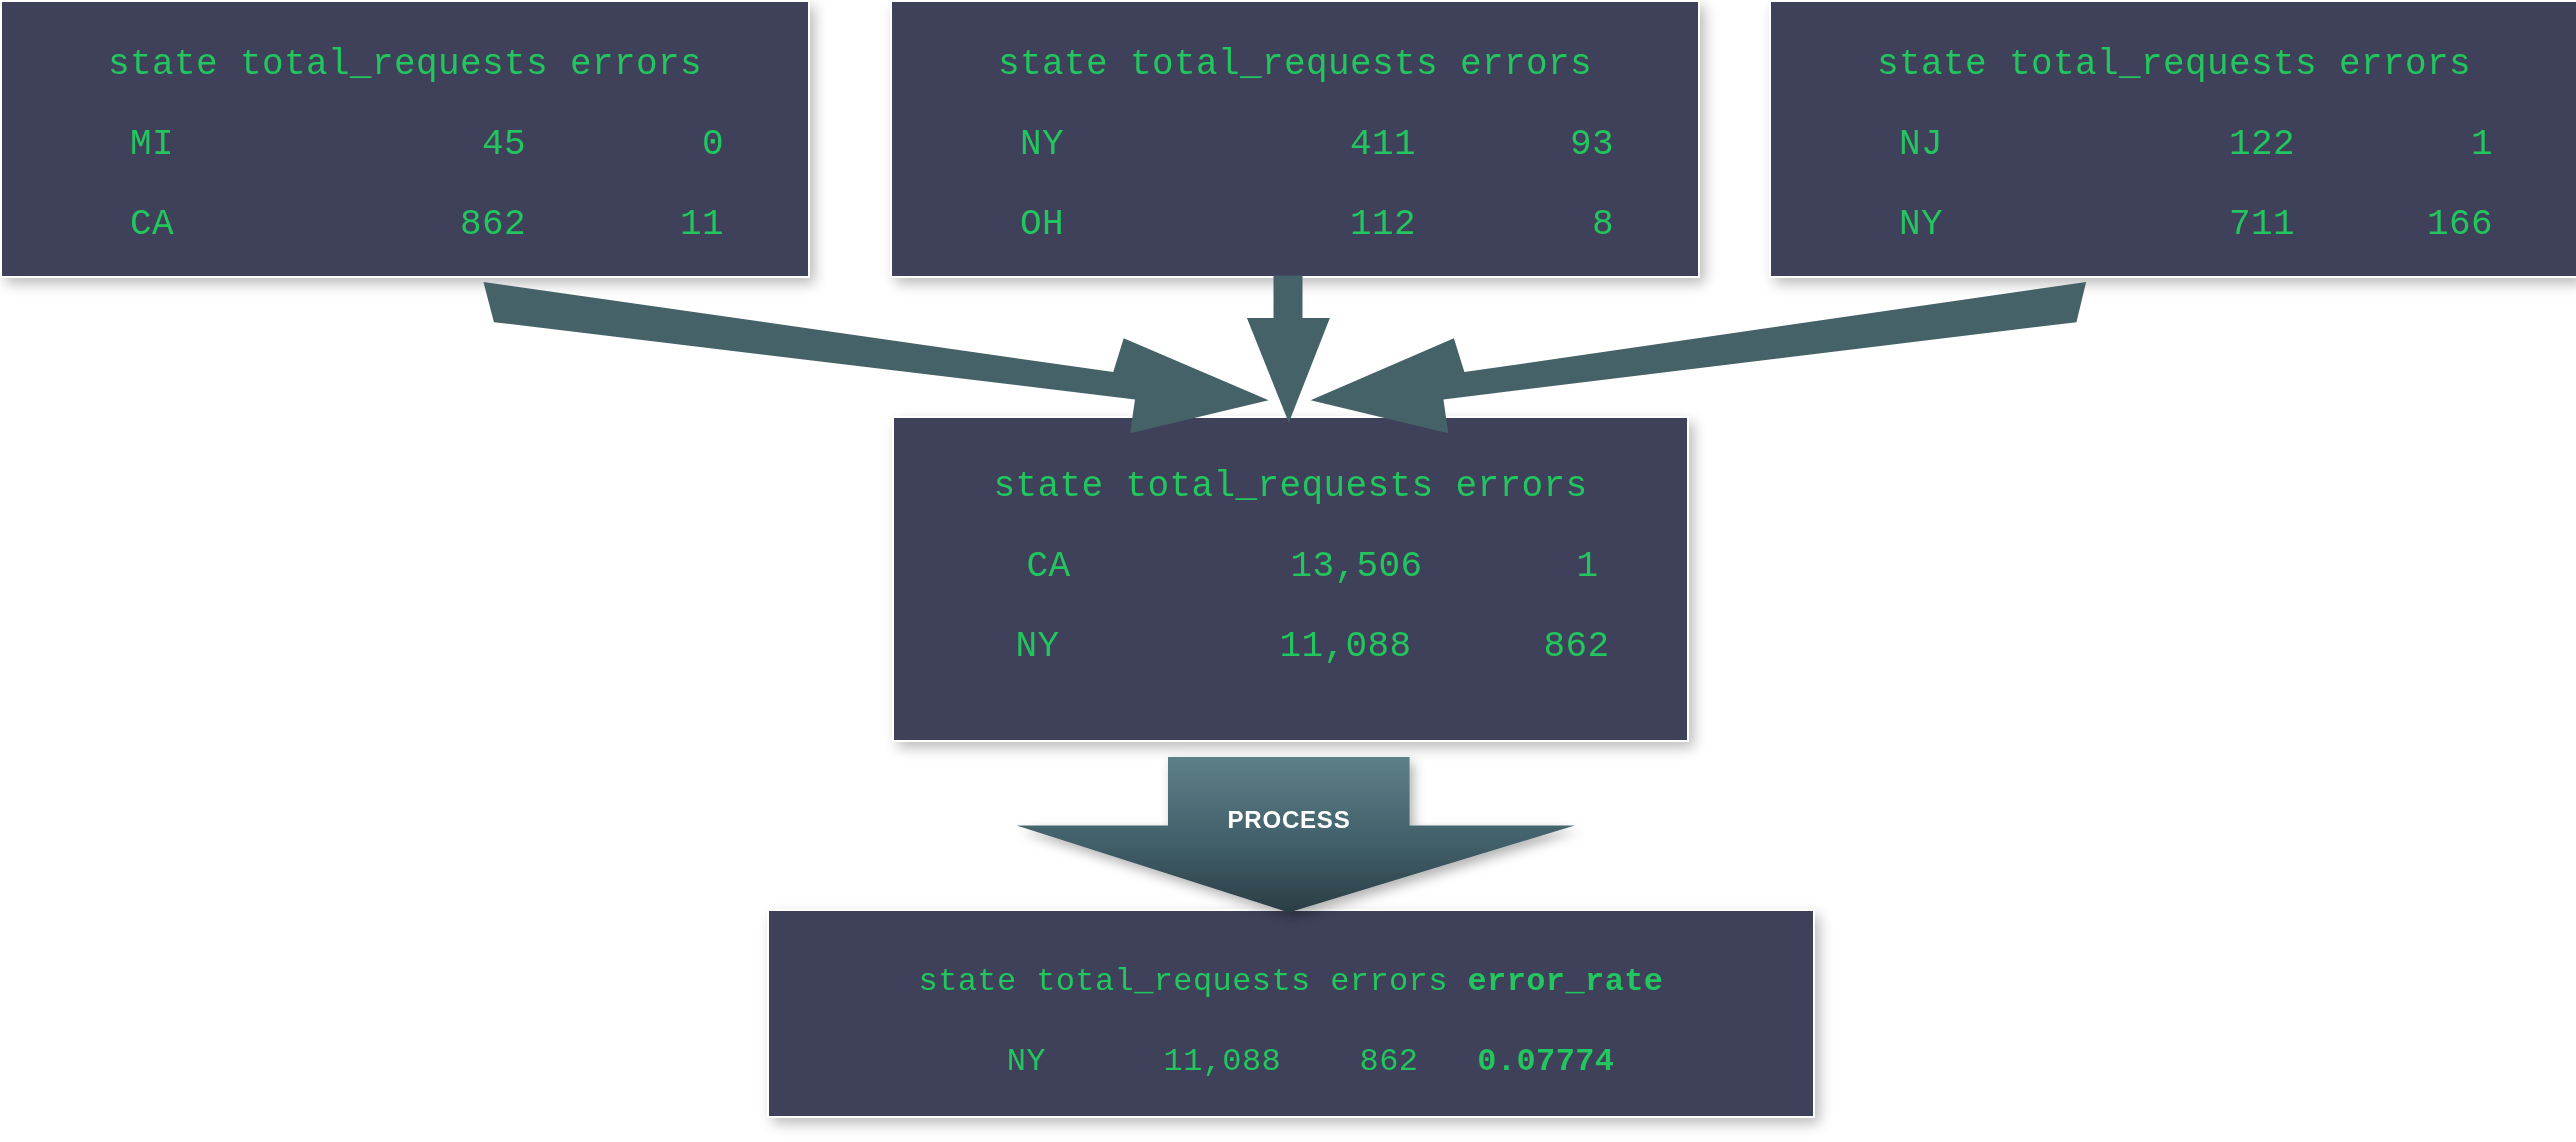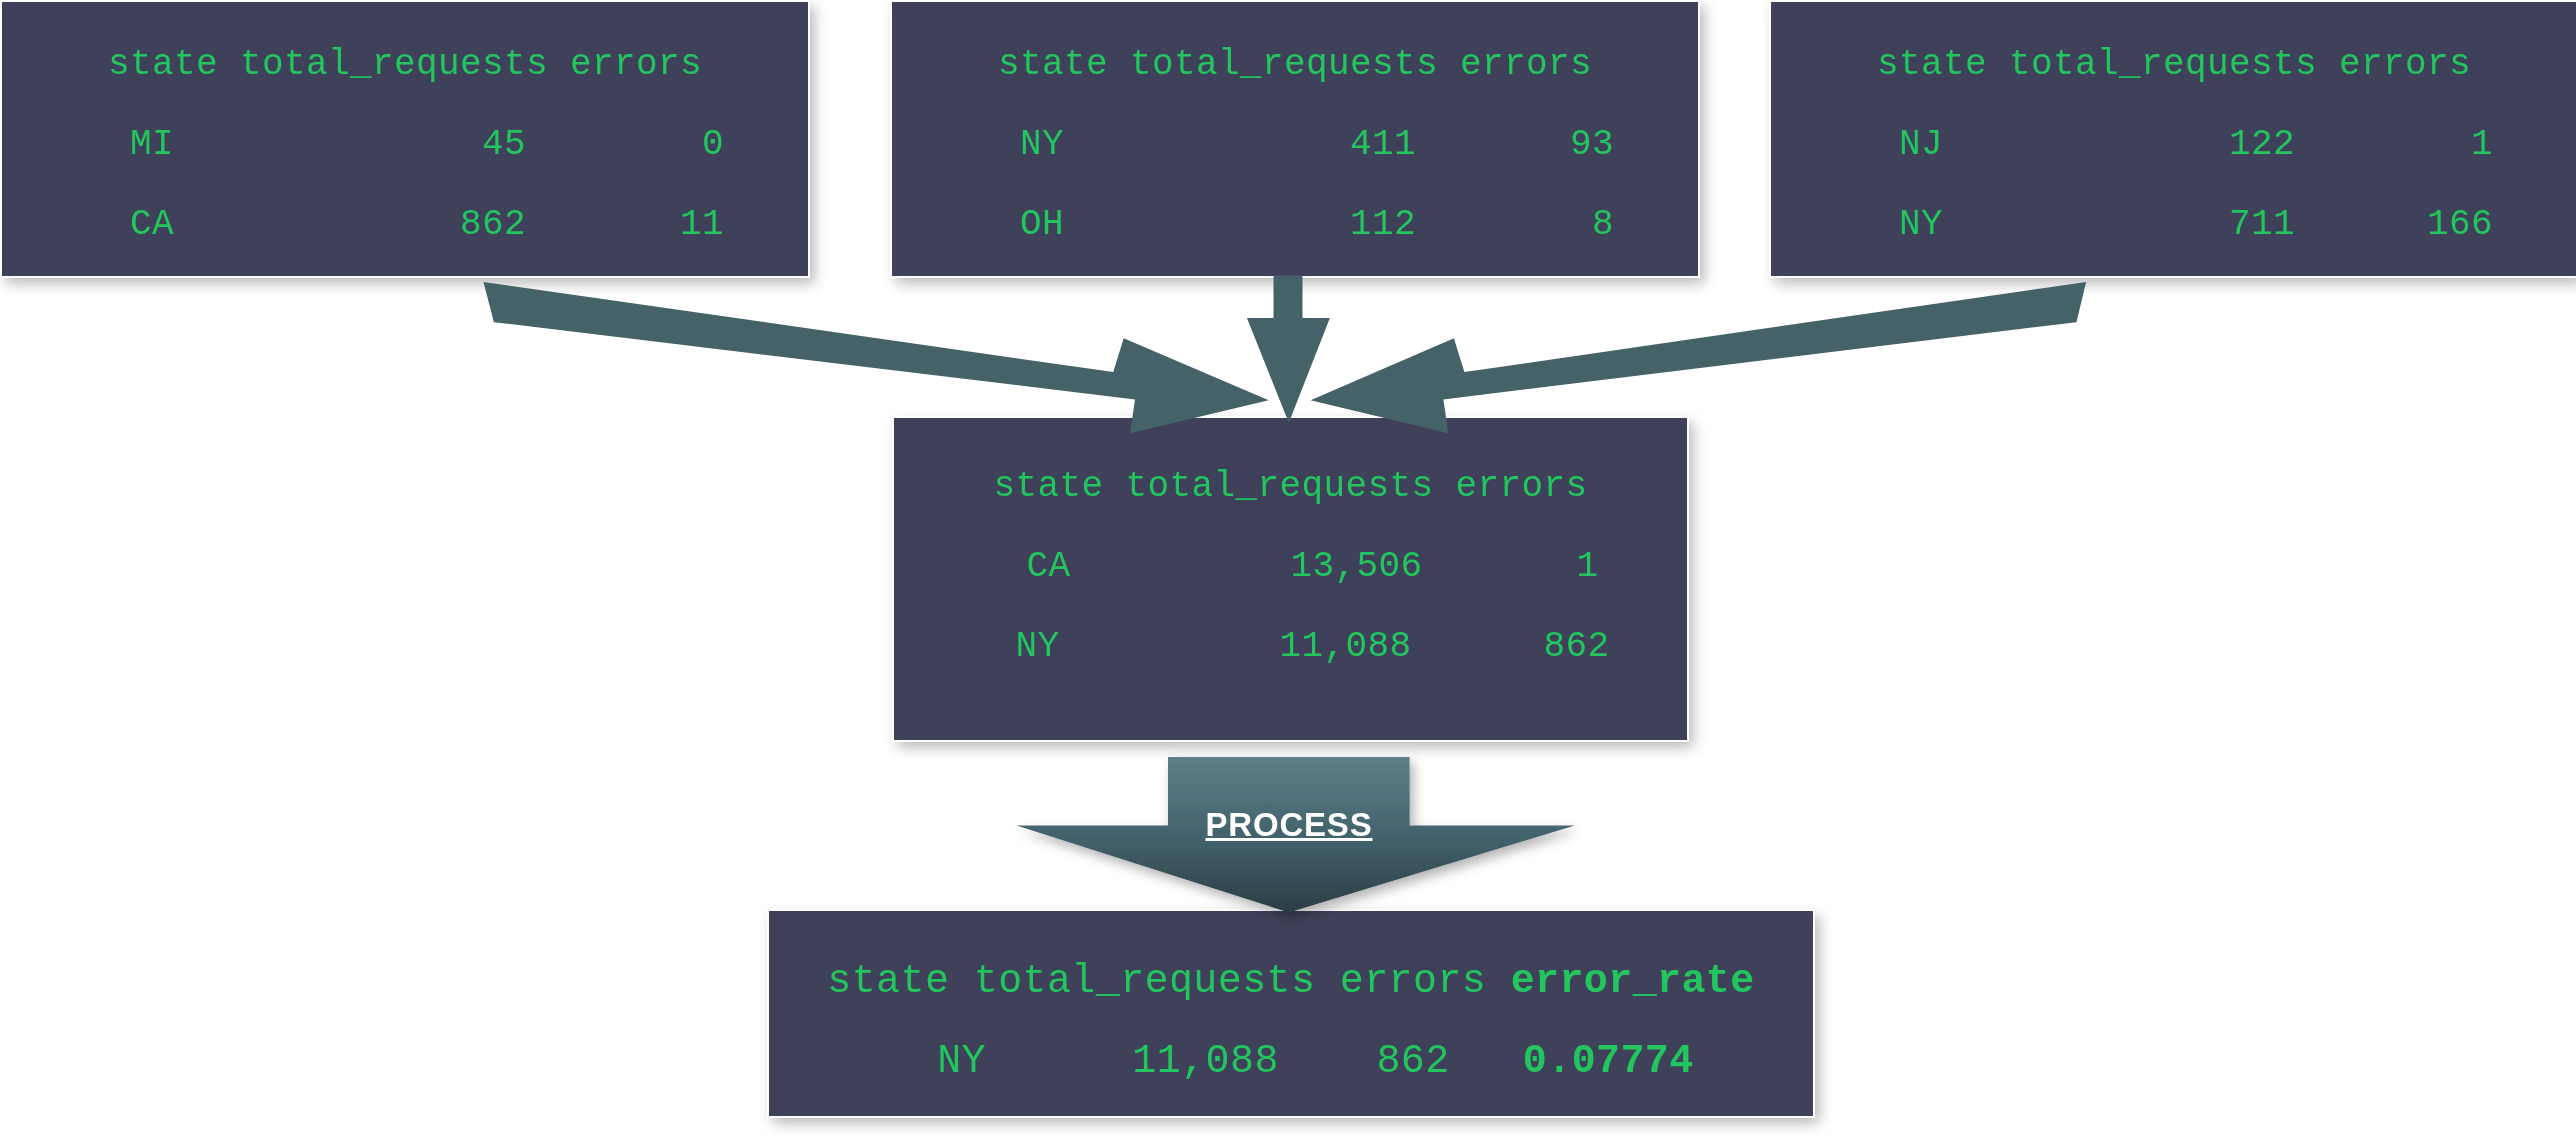--- a/index.html
+++ b/index.html
@@ -67,21 +67,21 @@
   #panel-merged .row-head { padding-top: 13.7px; }
 
   
   #panel-result {
     left: 767px;
     top: 909px;
     width: 1048px;
     height: 209px;
   }
   #panel-result .trow {
-    font-size: 40px;
+    font-size: 32px;
     line-height: 50px;
   }
   #panel-result .row-head { padding-top: 16px; }
   .bold-col { font-weight: bold; }
 
   
   .arrow-layer {
     position: absolute;
     left: 0; top: 0;
     width: 2576px;
@@ -90,23 +90,22 @@
   }
   .process-label {
     position: absolute;
     left: 1152px;
     top: 806px;
     width: 274px;
     text-align: center;
     color: #ffffff;
     font-family: "Liberation Sans", sans-serif;
     font-weight: bold;
-    font-size: 33px;
+    font-size: 24px;
     letter-spacing: 0.8px;
-    text-decoration: underline;
   }
 </style>
 </head>
 <body>
 
 <div id="stage">
 
   <div class="panel panel-src" id="panel-src-1">
     <div class="panel-inner">
       <span class="trow row-head">state total_requests errors</span>

